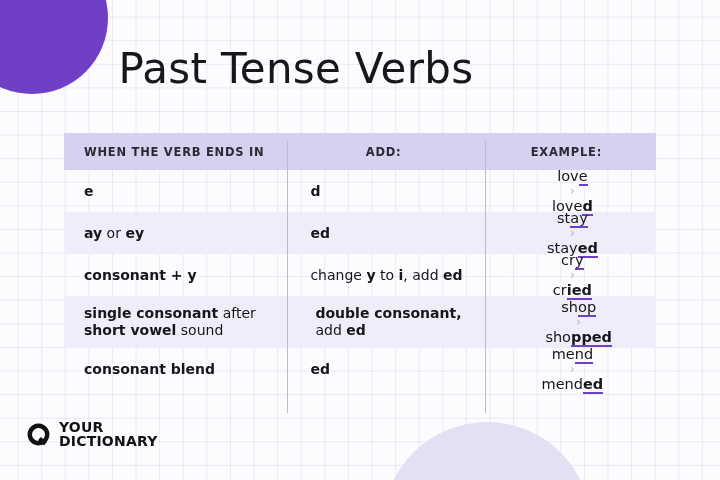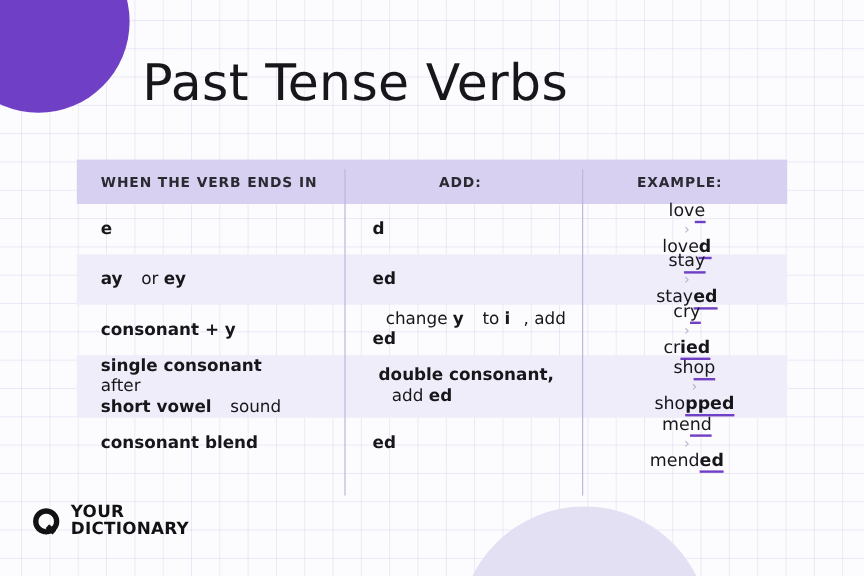--- a/index.html
+++ b/index.html
@@ -105,21 +105,21 @@
   .body-row { height: 42px; }
   .body-row.tall { height: 52px; gap: 20px; }
 
   .txt {
     font-size: 14px;
     color: #17171b;
     line-height: 17px;
     font-family: "DejaVu Sans", sans-serif;
   }
   .txt b { font-weight: 700; }
-  .txt .reg { font-weight: 400; margin-left: 11px; }
+  .txt .reg { font-weight: 400; }
 
   
   .divider {
     position: absolute;
     width: 1px;
     background: #bfb6dd;
     z-index: 3;
   }
   .div1 { left: 223px; top: 8px; bottom: 0; height: 272px; }
   .div2 { left: 421px; top: 8px; bottom: 0; height: 272px; }

